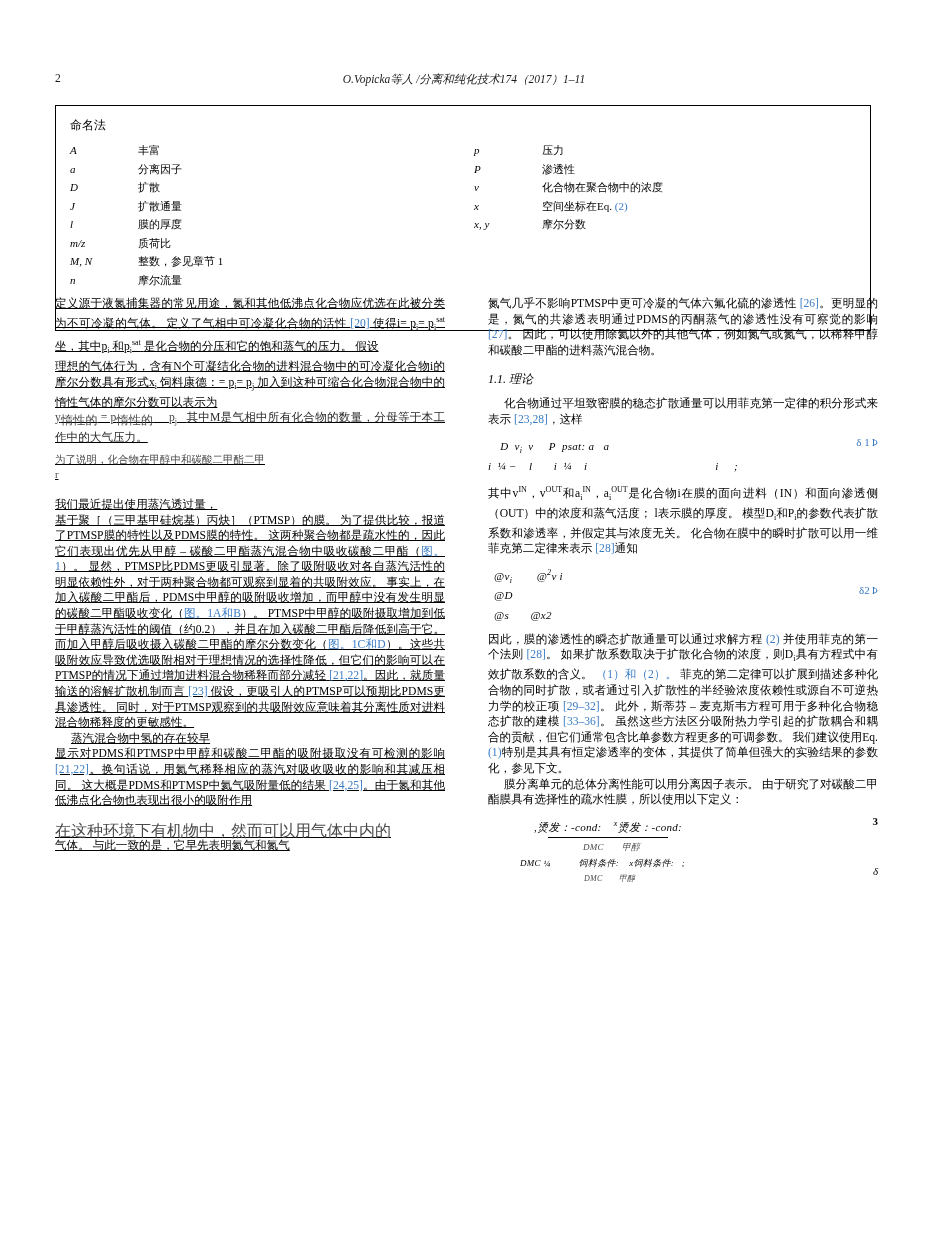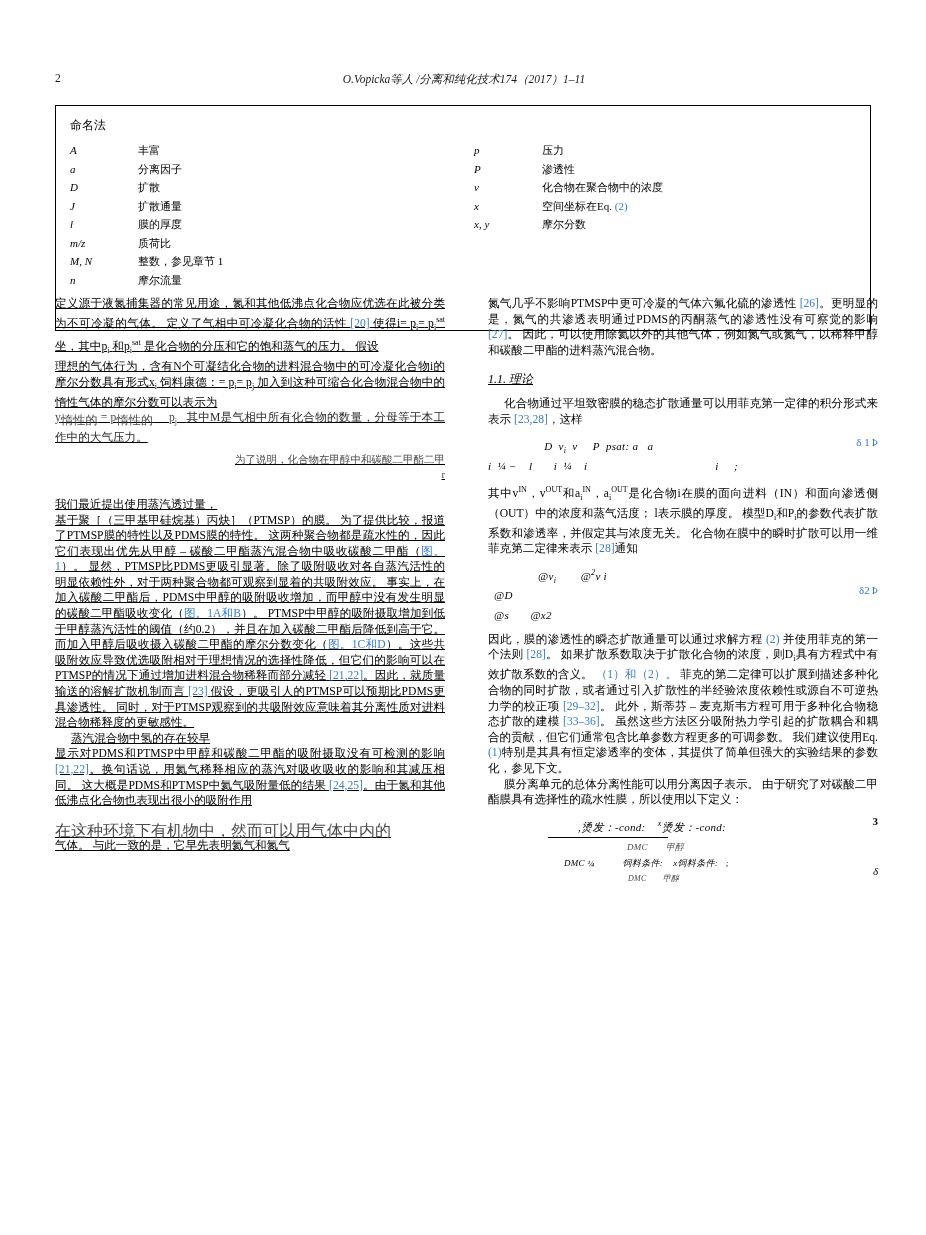--- a/index.html
+++ b/index.html
@@ -98,21 +98,20 @@
 
   p.para {
     margin: 0 0 0 0;
     text-indent: 0;
   }
   p.indent { text-indent: 16px; }
   .sec-head {
     font-style: italic;
     font-size: 12px;
     margin: 14px 0 8px 0;
-    text-decoration: underline;
   }
   .eq-block {
     position: relative;
     margin: 8px 0 8px 0;
     font-style: italic;
     font-size: 11px;
     min-height: 26px;
   }
   .eqnum {
     position: absolute;
@@ -125,23 +124,22 @@
   .smallcap { font-size: 12px; }
   .faded {
     color: #4a4a4a;
   }
   .garbled {
     color: #2b2b2b;
   }
   .eqline {
     font-size: 11px;
     letter-spacing: 0.3px;
-    margin-left: 44px;
-  }
-  .center { text-align: right; }
+  }
+  .center { text-align: left; }
   .spacer6 { height: 6px; }
   .spacer14 { height: 14px; }
   .hr-thin {
     border: none;
     border-top: 1px solid #000;
     margin: 2px 0;
     width: 120px;
   }
   .bold { font-weight: bold; }
 </style>

